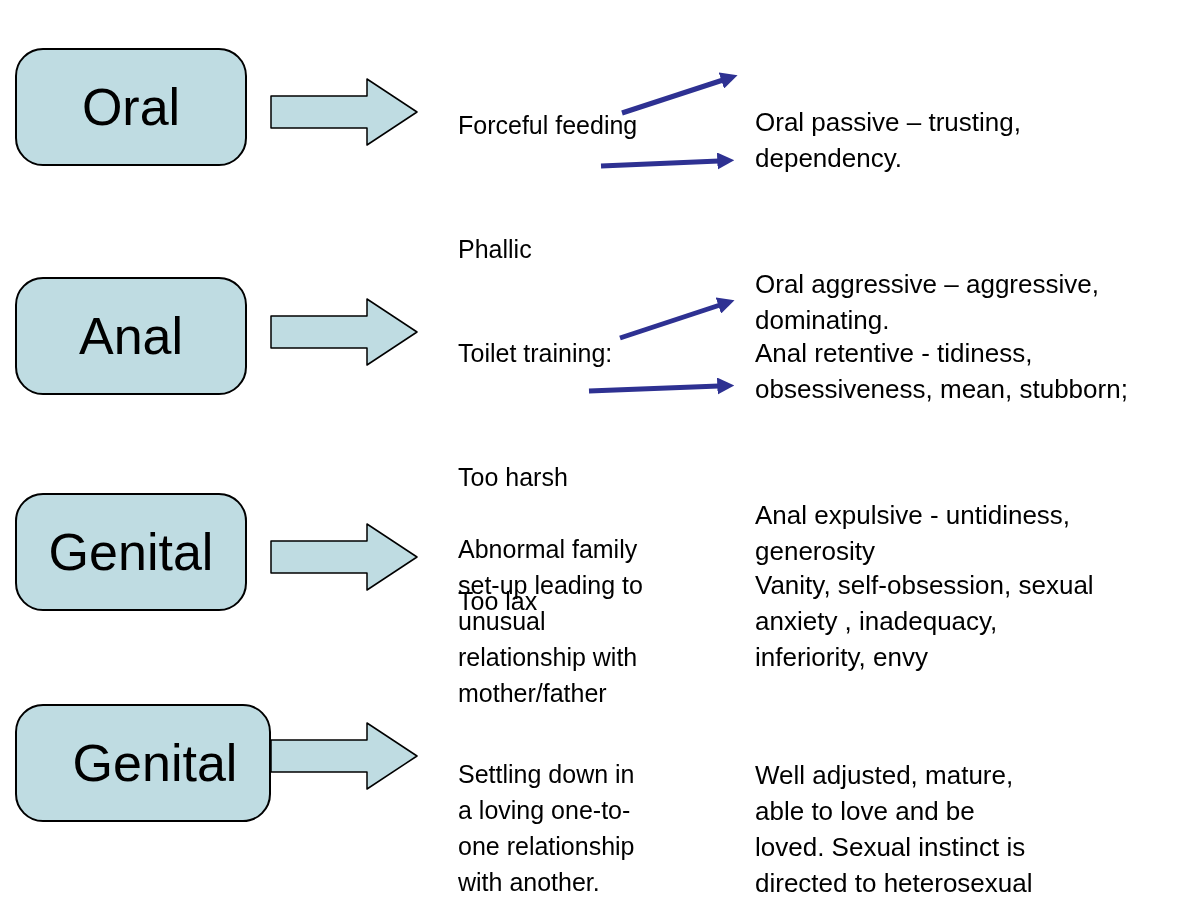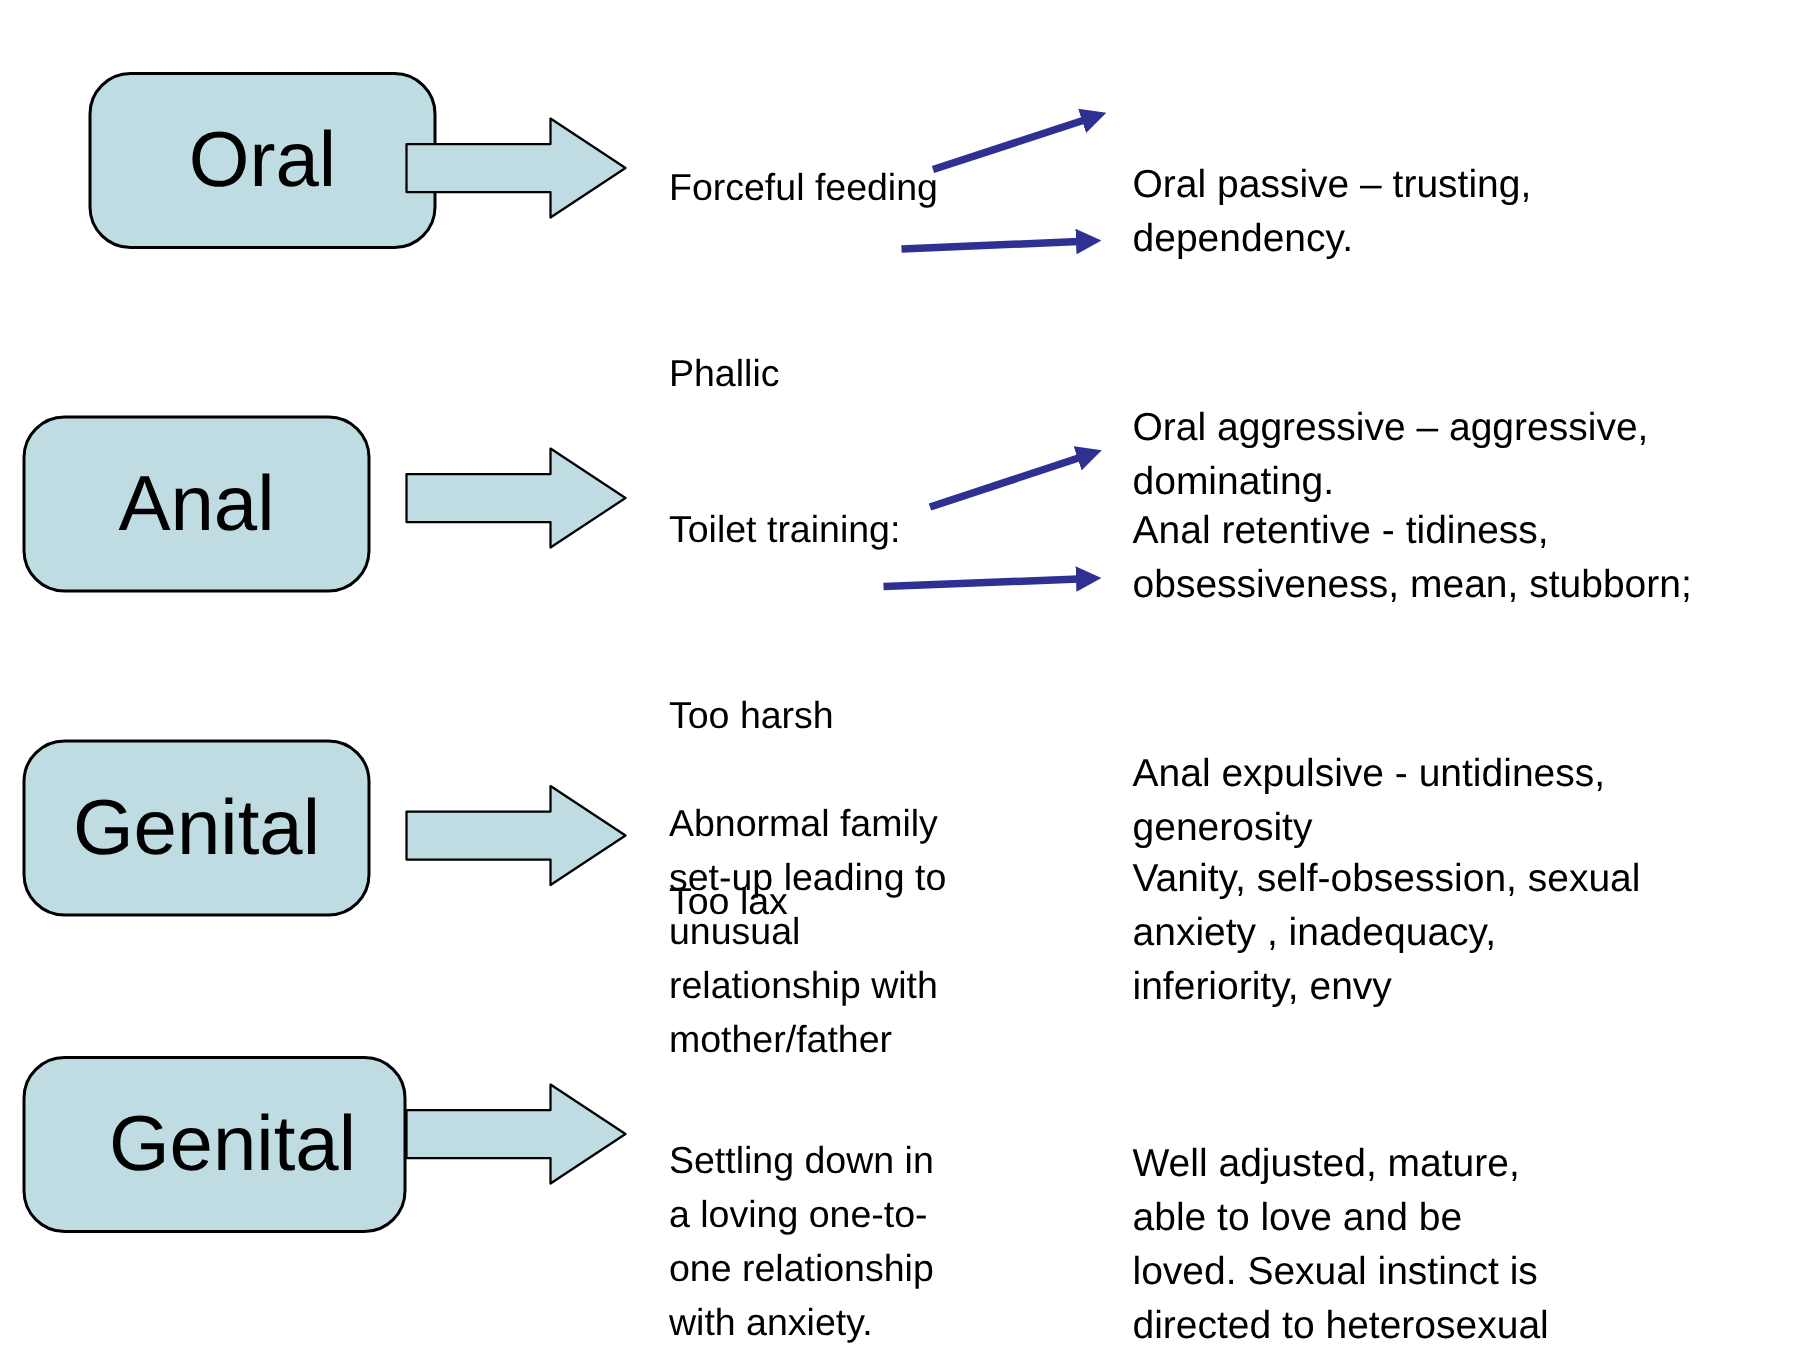--- a/index.html
+++ b/index.html
@@ -23,21 +23,21 @@
     display: flex;
     align-items: center;
     justify-content: center;
     font-size: 52px;
     line-height: 1;
   }
   .block-arrow { position: absolute; left: 270px; }
   .connectors { position: absolute; left: 0; top: 0; pointer-events: none; }
   .causes {
     position: absolute;
-    left: 446px;
+    left: 458px;
     width: 300px;
     font-size: 25px;
     line-height: 36px;
     white-space: pre;
   }
   .causes p { margin: 0 0 16px 0; }
   .outcomes {
     position: absolute;
     left: 755px;
     width: 450px;
@@ -46,21 +46,21 @@
     white-space: pre;
   }
   .outcomes p { margin: 0 0 18px 0; }
   .red { color: #000000; }
 </style>
 </head>
 <body>
 
 <div class="slide">
 
-  <div class="stage-box" style="top: 48px; background: rgb(191, 220, 226); margin-left: 44px;">
+  <div class="stage-box" style="top: 48px; background: rgb(191, 220, 226);">
       <span>Oral</span>
     </div>
   <div class="stage-box" style="top: 277px; background: rgb(191, 220, 226);">
       <span>Anal</span>
     </div>
   <div class="stage-box" style="top: 493px; background: rgb(191, 220, 226);">
       <span>Genital</span>
     </div>
   <div class="stage-box" style="top: 704px; background: rgb(191, 220, 226); padding-left: 24px;">
       <span>Genital</span>
@@ -104,21 +104,21 @@
     <p>Abnormal family
 set-up leading to
 unusual
 relationship with
 mother/father</p>
   </div>
   <div class="causes" style="top:684px">
     <p>Settling down in
 a loving one-to-
 one relationship
-with anxiety.</p>
+with another.</p>
   </div>
 
   <div class="outcomes" style="top:32px">
     <p><span class="red">Oral passive</span><span> – trusting,
 dependency.</span></p>
     <p><span class="red">Oral aggressive</span><span> – aggressive,
 dominating.</span></p>
   </div>
   <div class="outcomes" style="top:263px">
     <p><span class="red">Anal retentive</span><span> - tidiness,

